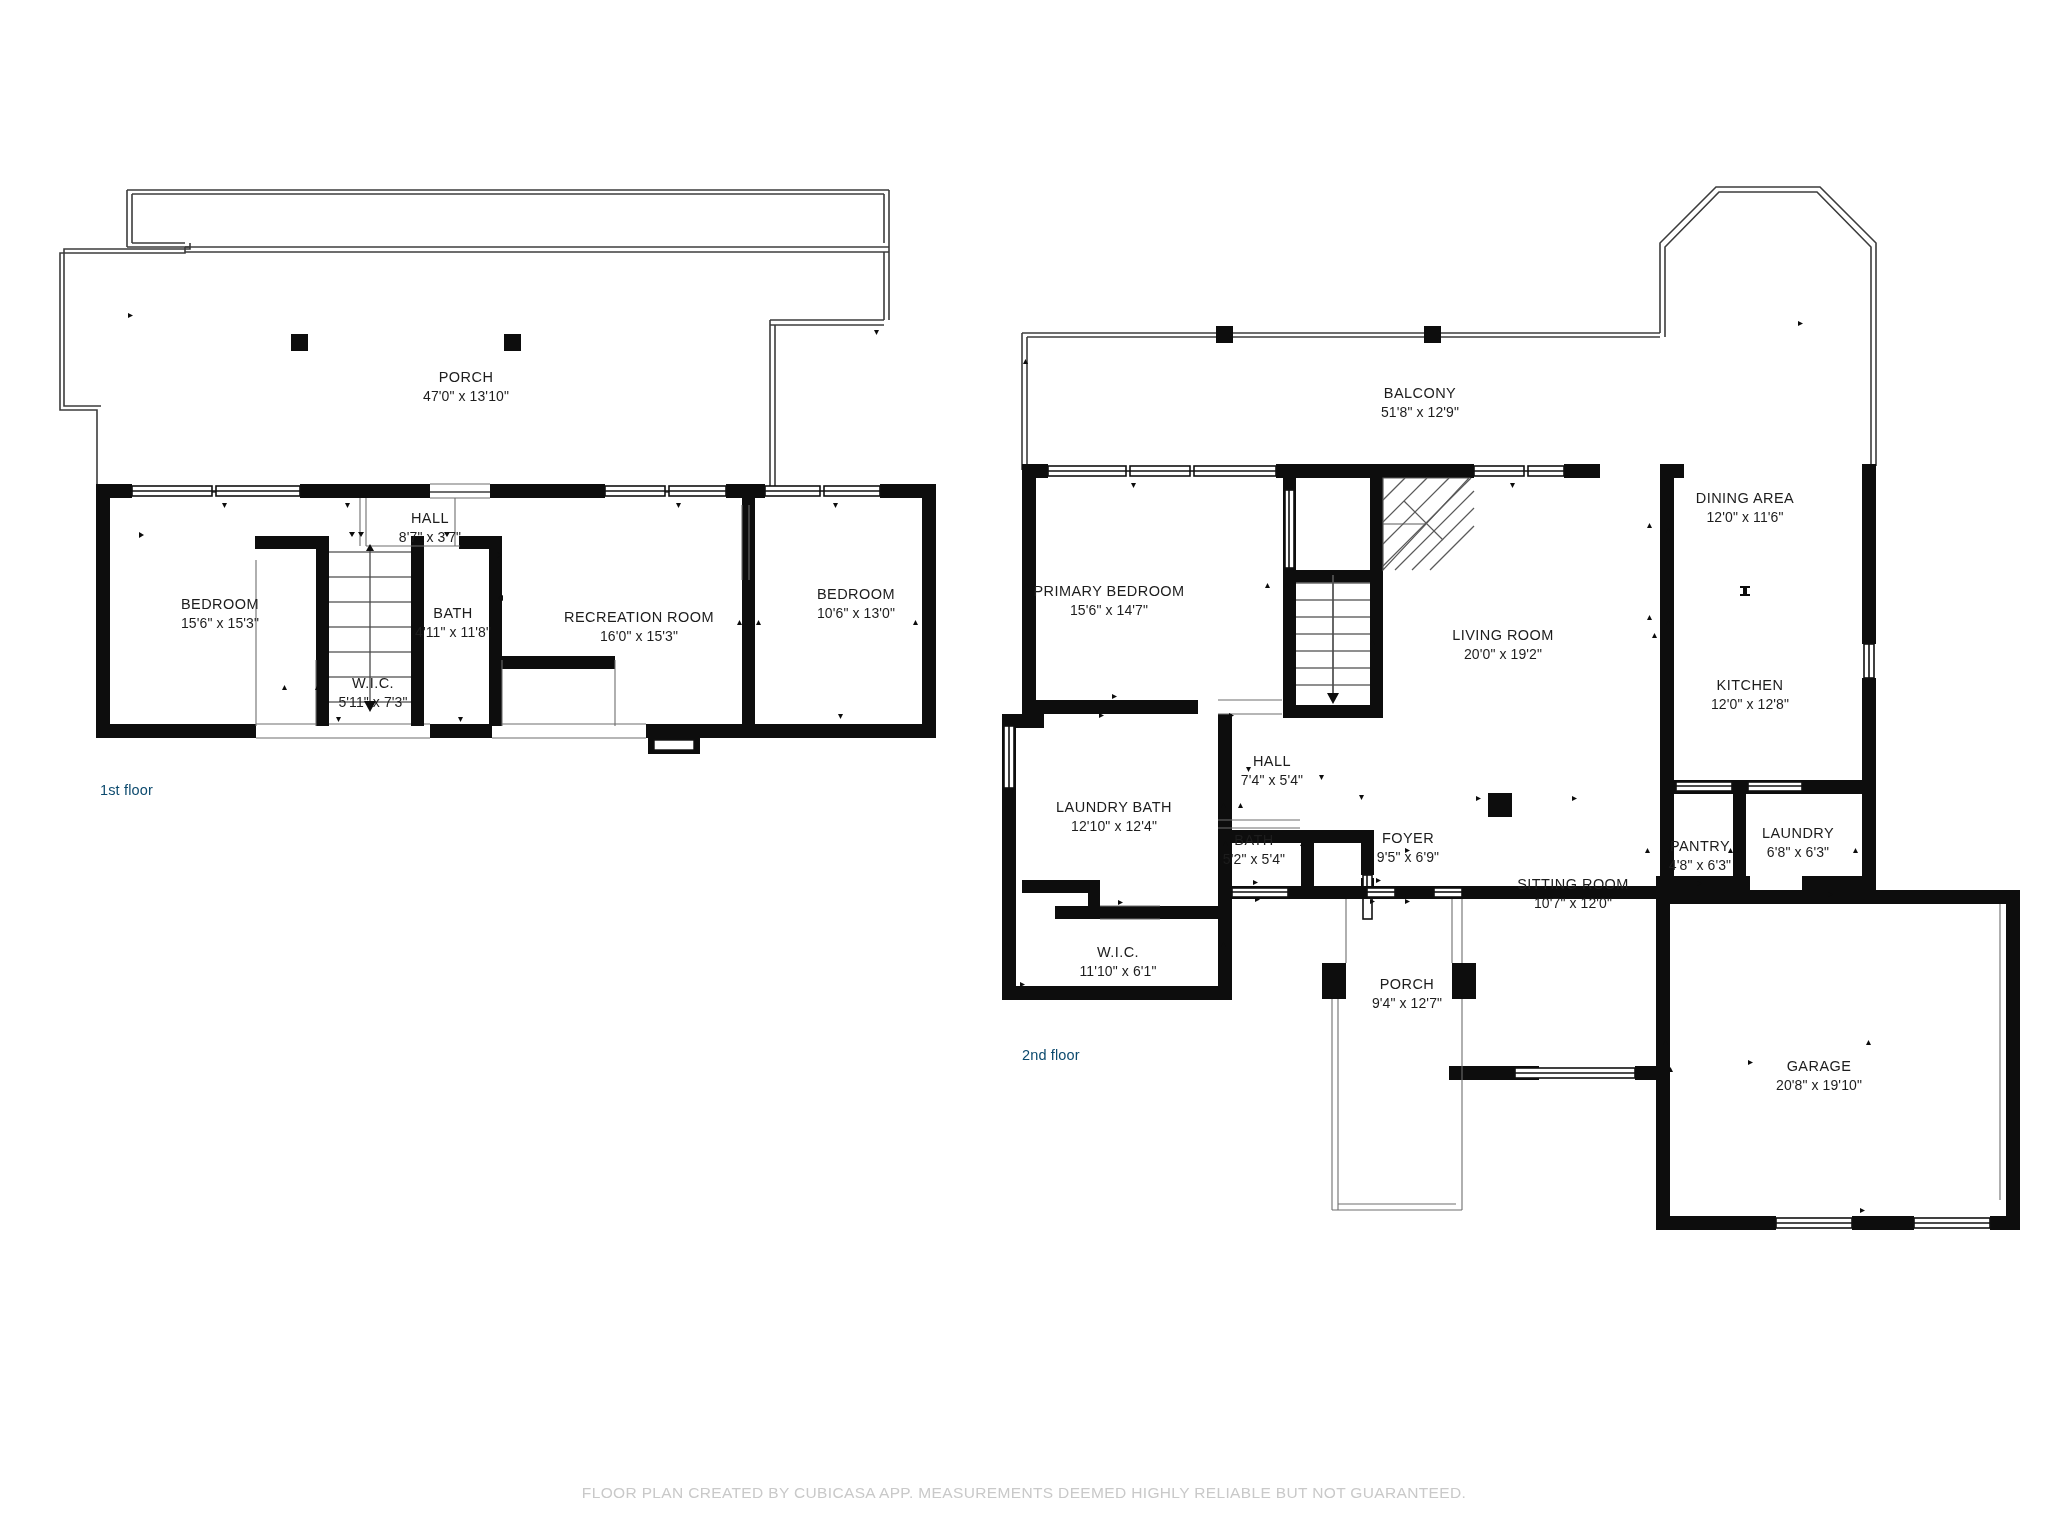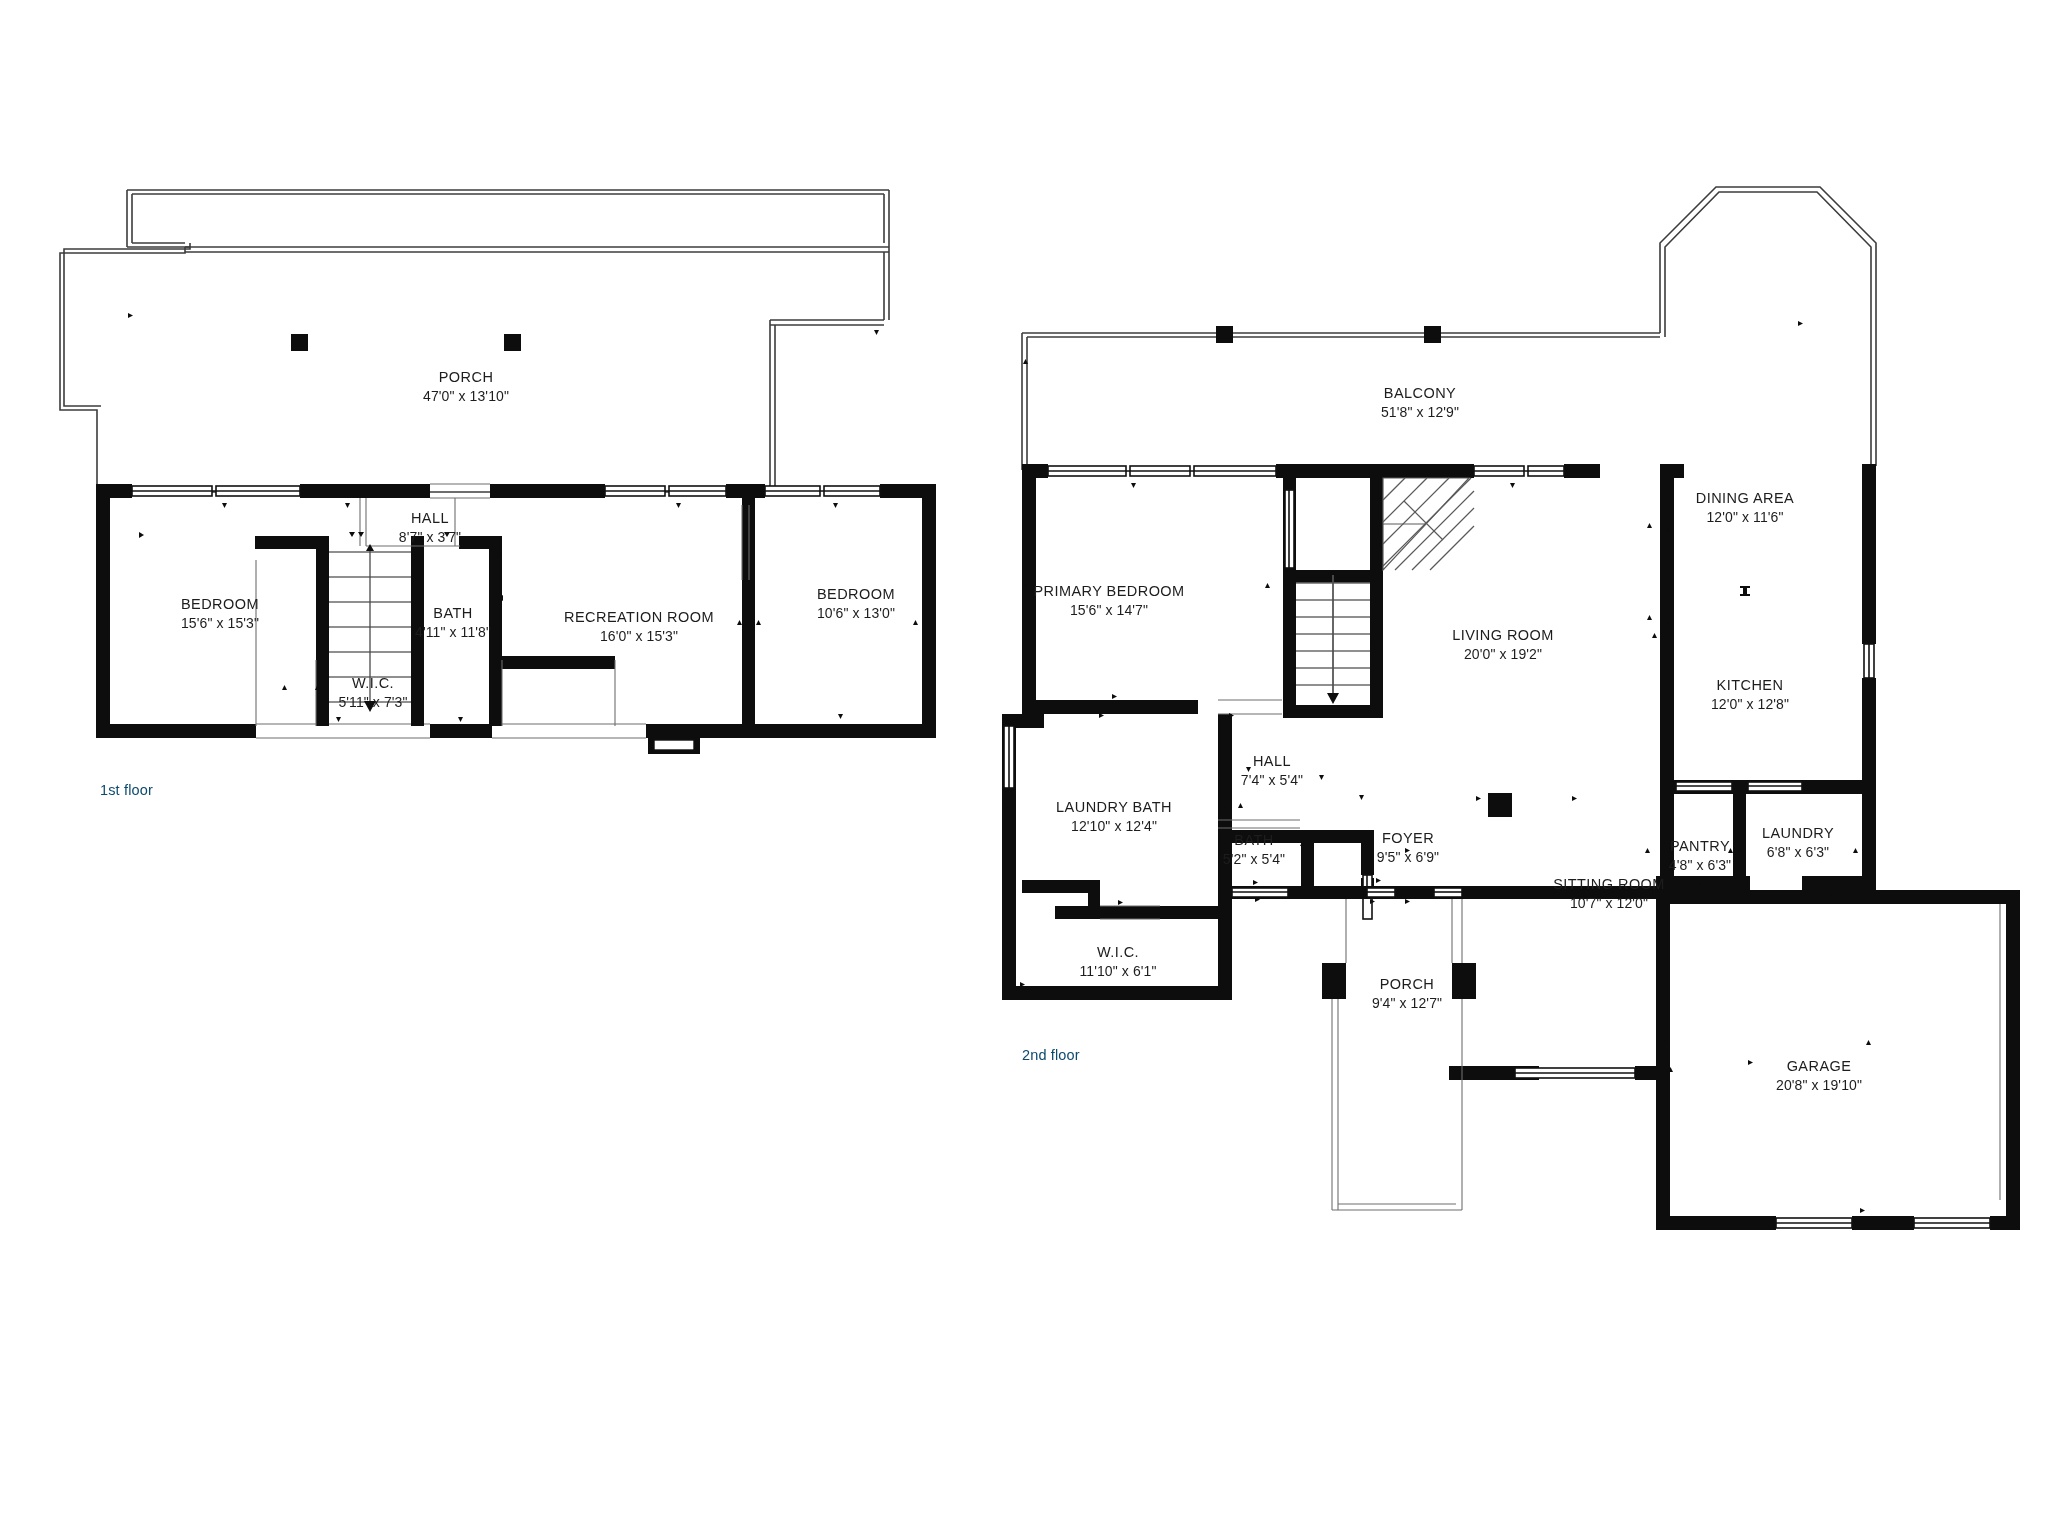--- a/index.html
+++ b/index.html
@@ -540,31 +540,32 @@
     <span class="rl-dim">9'5" x 6'9"</span>
   </div>
   <div class="room-label" style="left:1700px; top:843px;margin-top:13px;">
     <span class="rl-name">PANTRY</span>
     <span class="rl-dim">4'8" x 6'3"</span>
   </div>
   <div class="room-label" style="left:1798px; top:843px;">
     <span class="rl-name">LAUNDRY</span>
     <span class="rl-dim">6'8" x 6'3"</span>
   </div>
-  <div class="room-label" style="left:1573px; top:894px;margin-left:36px;">
+  <div class="room-label" style="left:1573px; top:894px;">
     <span class="rl-name">SITTING ROOM</span>
     <span class="rl-dim">10'7" x 12'0"</span>
   </div>
   <div class="room-label" style="left:1118px; top:962px;">
     <span class="rl-name">W.I.C.</span>
     <span class="rl-dim">11'10" x 6'1"</span>
   </div>
   <div class="room-label" style="left:1407px; top:994px;">
     <span class="rl-name">PORCH</span>
     <span class="rl-dim">9'4" x 12'7"</span>
   </div>
   <div class="room-label" style="left:1819px; top:1076px;">
     <span class="rl-name">GARAGE</span>
     <span class="rl-dim">20'8" x 19'10"</span>
   </div>
 
+  <div class="footer-note">FLOOR PLAN CREATED BY CUBICASA APP. MEASUREMENTS DEEMED HIGHLY RELIABLE BUT NOT GUARANTEED.</div>
 
 </div>
 
 </body></html>

